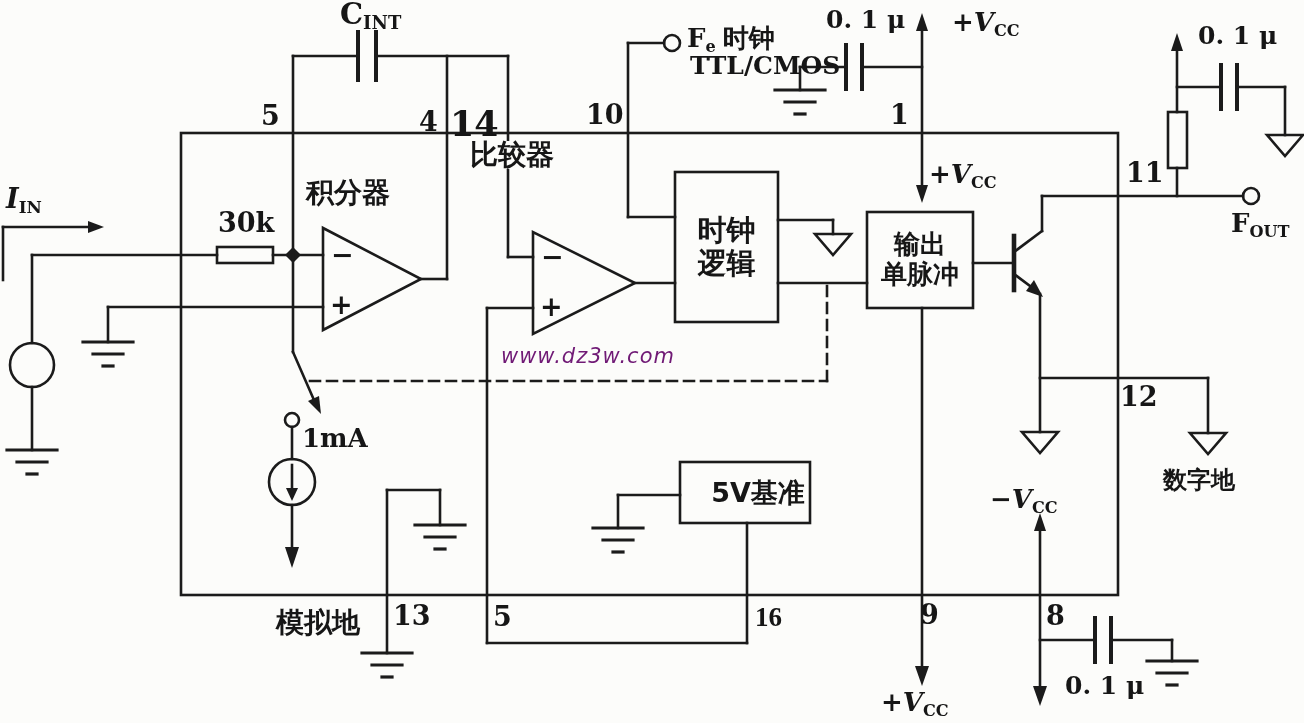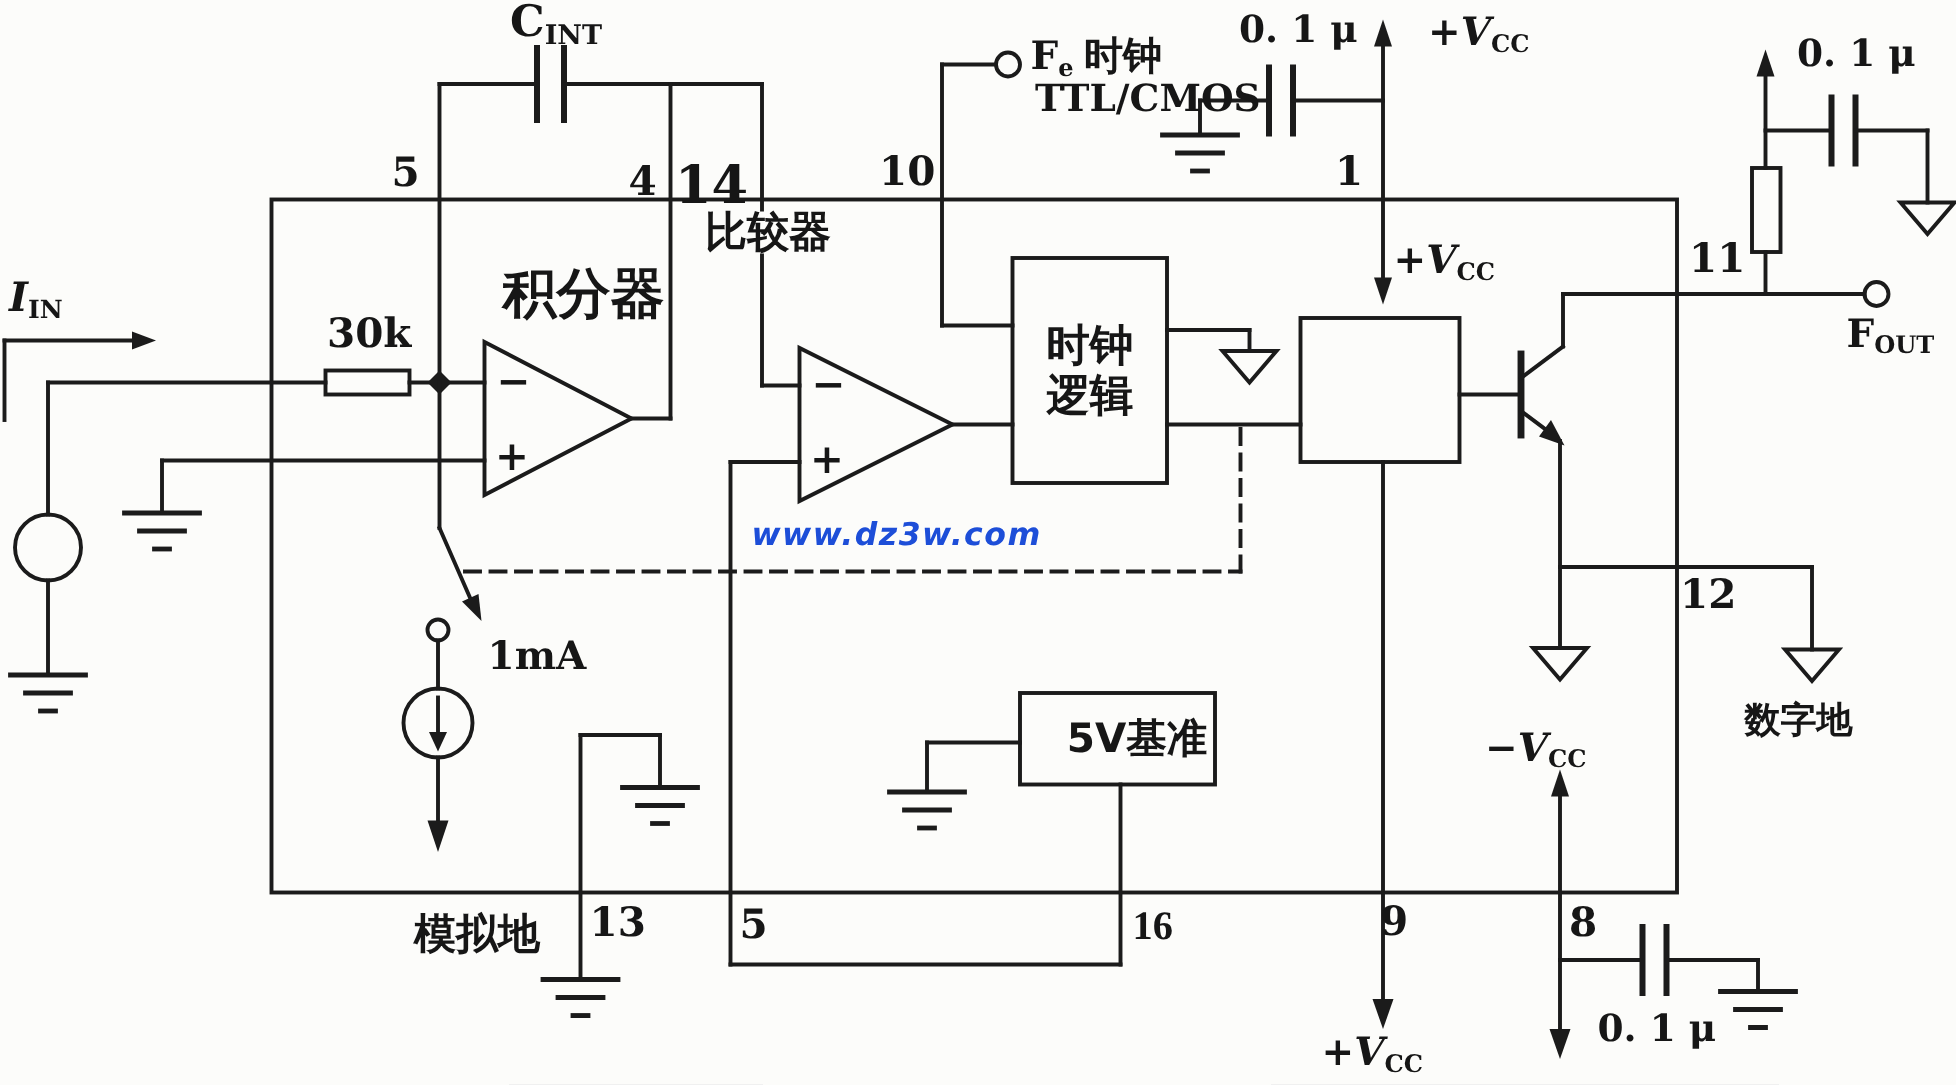--- a/index.html
+++ b/index.html
@@ -19,22 +19,22 @@
   .lbl{position:absolute;font-weight:700;line-height:1;white-space:nowrap;color:#161616;}
   .cn{font-family:"DejaVu Sans","Liberation Sans",sans-serif;}
   .it{font-style:italic;}
   .sb{font-size:0.62em;font-style:normal;vertical-align:-0.28em;letter-spacing:0;}
   .boxlbl{
     position:absolute;display:flex;flex-direction:column;align-items:center;justify-content:center;
     text-align:center;font-weight:700;line-height:1.15;color:#161616;
     font-family:"DejaVu Sans","Liberation Sans",sans-serif;
   }
   .wm{
-    font-family:"DejaVu Sans",sans-serif;font-style:italic;font-weight:700;
-    color:#1d4ed8;letter-spacing:1px;text-shadow:0 0 2px #ffffff;
+    font-family:"DejaVu Sans",sans-serif;font-style:italic;font-weight:400;
+    color:#701a75;letter-spacing:1px;text-shadow:0 0 2px #ffffff;
   }
   .maskbg{background:#fcfcfa;padding:0 2px;}
 </style>
 </head>
 <body>
 
 <div class="stage">
 
   <svg class="wires" width="1304" height="723" viewBox="0 0 1304 723">
 
@@ -247,25 +247,25 @@
   <div class="lbl" style="left:586px;top:101px;font-size:27px;">10</div>
   <div class="lbl" style="left:890px;top:101px;font-size:27px;">1</div>
   <div class="lbl" style="left:1126px;top:159px;font-size:27px;text-align:center;">11</div>
   <div class="lbl" style="left:1120px;top:383px;font-size:27px;">12</div>
   <div class="lbl" style="left:393px;top:602px;font-size:27px;">13</div>
   <div class="lbl" style="left:493px;top:603px;font-size:27px;">5</div>
   <div class="lbl" style="left:755px;top:604px;font-size:27px;font-family:Liberation Serif, serif;">16</div>
   <div class="lbl" style="left:920px;top:601px;font-size:27px;">9</div>
   <div class="lbl" style="left:1046px;top:602px;font-size:27px;">8</div>
 
-  <div class="lbl cn" style="left:335px;top:179px;font-size:36px;">积分器</div>
+  <div class="lbl cn" style="left:306px;top:179px;font-size:28px;font-family:Liberation Serif, serif;">积分器</div>
   <div class="lbl cn maskbg" style="left:468px;top:141px;font-size:28px;">比较器</div>
 
   <div class="lbl" style="left:218px;top:209px;font-size:27px;">30k</div>
-  <div class="lbl" style="left:302px;top:425px;font-size:26px;margin-left:23px;">1mA</div>
+  <div class="lbl" style="left:302px;top:425px;font-size:26px;">1mA</div>
 
   <div class="lbl" style="left:331px;top:241px;font-size:27px;">−</div>
   <div class="lbl" style="left:330px;top:291px;font-size:27px;">+</div>
   <div class="lbl" style="left:541px;top:243px;font-size:27px;">−</div>
   <div class="lbl" style="left:540px;top:293px;font-size:27px;">+</div>
 
   <div class="lbl" style="left:687px;top:25px;font-size:26px;"><span>F</span><span class="sb">e</span><span class="cn" style="margin-left:7px;">时钟</span></div>
   <div class="lbl" style="left:642px;top:53px;font-size:25px;margin-left:48px;">TTL/CMOS</div>
 
   <div class="lbl" style="left:826px;top:7px;font-size:25px;">0. 1 μ</div>
@@ -279,19 +279,23 @@
 
   <div class="lbl cn" style="left:276px;top:609px;font-size:28px;">模拟地</div>
   <div class="lbl cn" style="left:1163px;top:468px;font-size:24px;">数字地</div>
 
   <div class="lbl" style="left:1231px;top:210px;font-size:26px;"><span>F</span><span class="sb">OUT</span></div>
 
   <div class="boxlbl" style="left:675px;top:172px;width:103px;height:150px;font-size:29px;">
     <span>时钟</span>
     <span>逻辑</span>
   </div>
+  <div class="boxlbl" style="left:867px;top:212px;width:106px;height:96px;font-size:26px;">
+    <span>输出</span>
+    <span>单脉冲</span>
+  </div>
   <div class="boxlbl" style="left:680px;top:462px;width:156px;height:61px;font-size:27px;">
     <span>5V基准</span>
   </div>
 
   <div class="lbl wm" style="left:501px;top:346px;font-size:21px;">www.dz3w.com</div>
 
 </div>
 
 </body></html>

